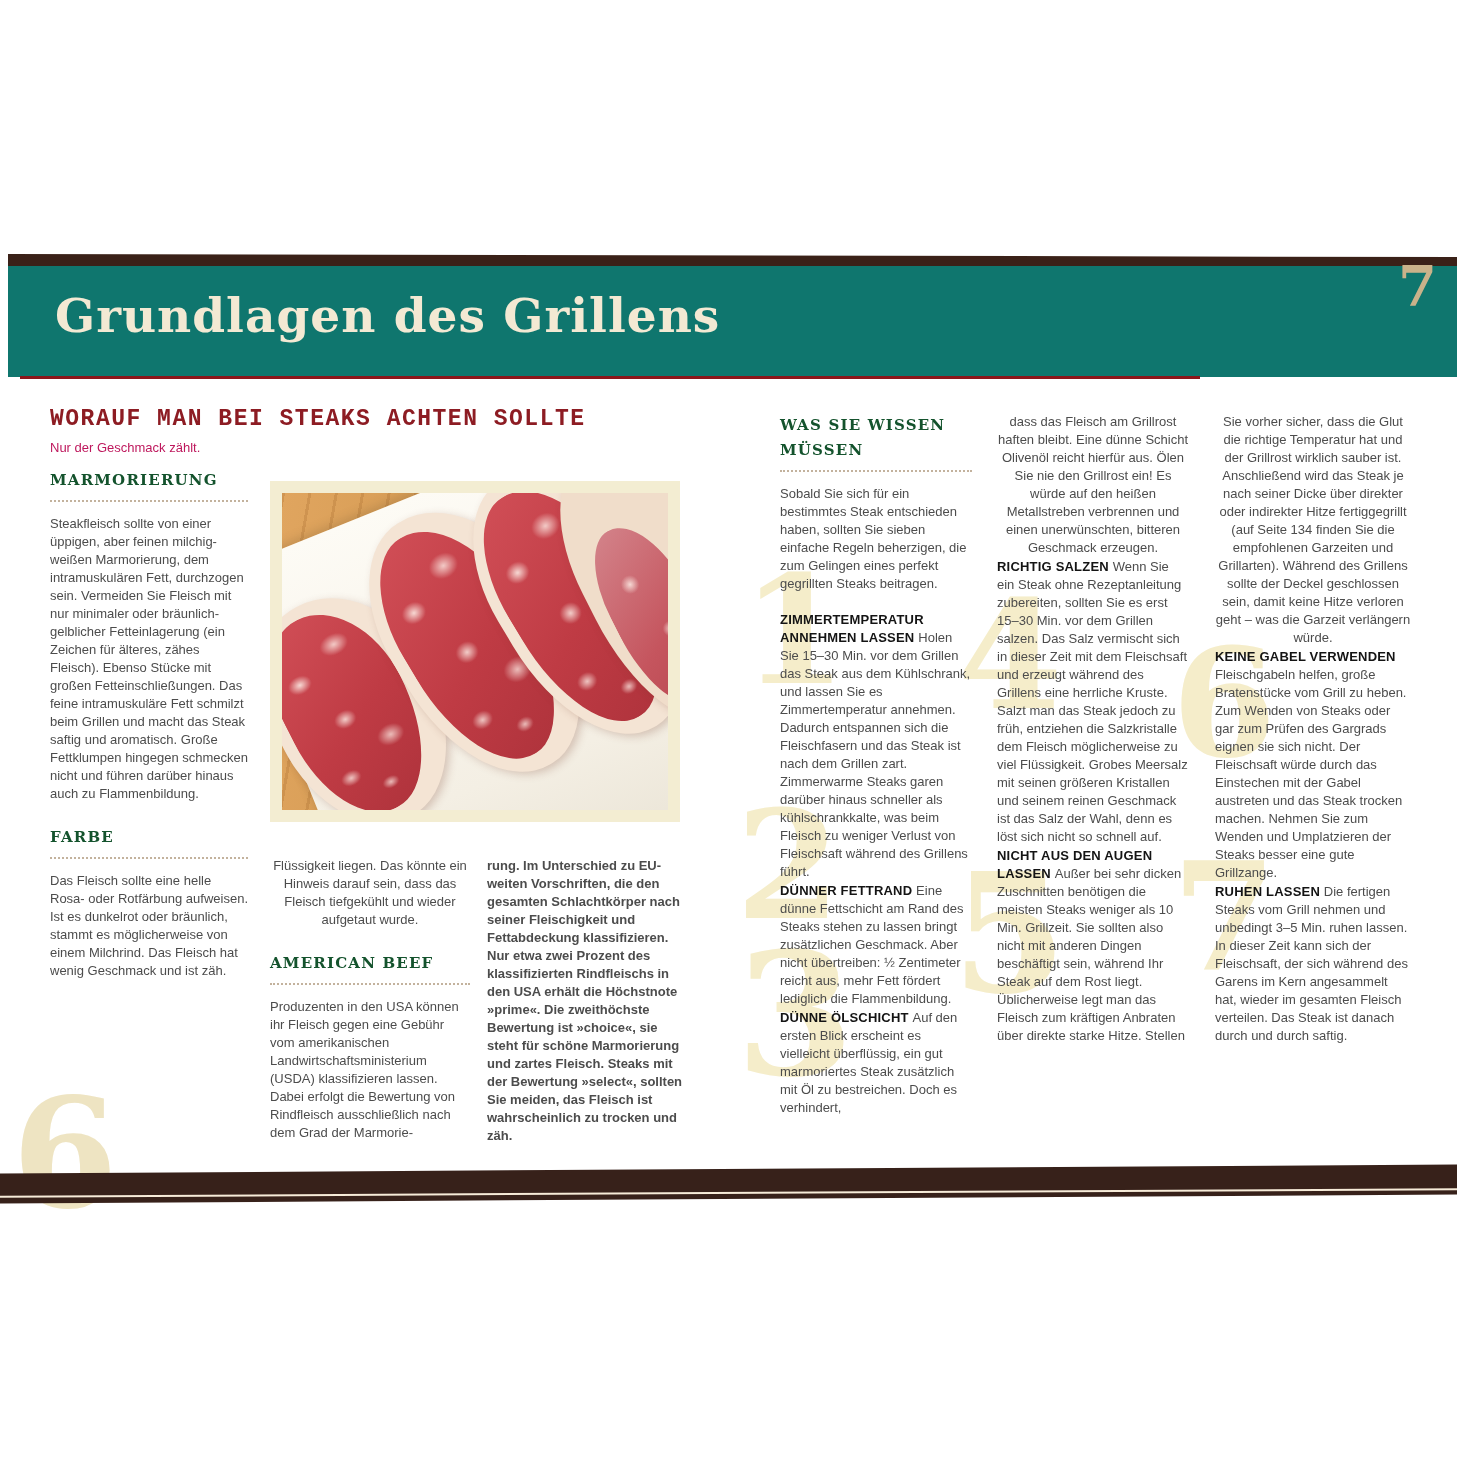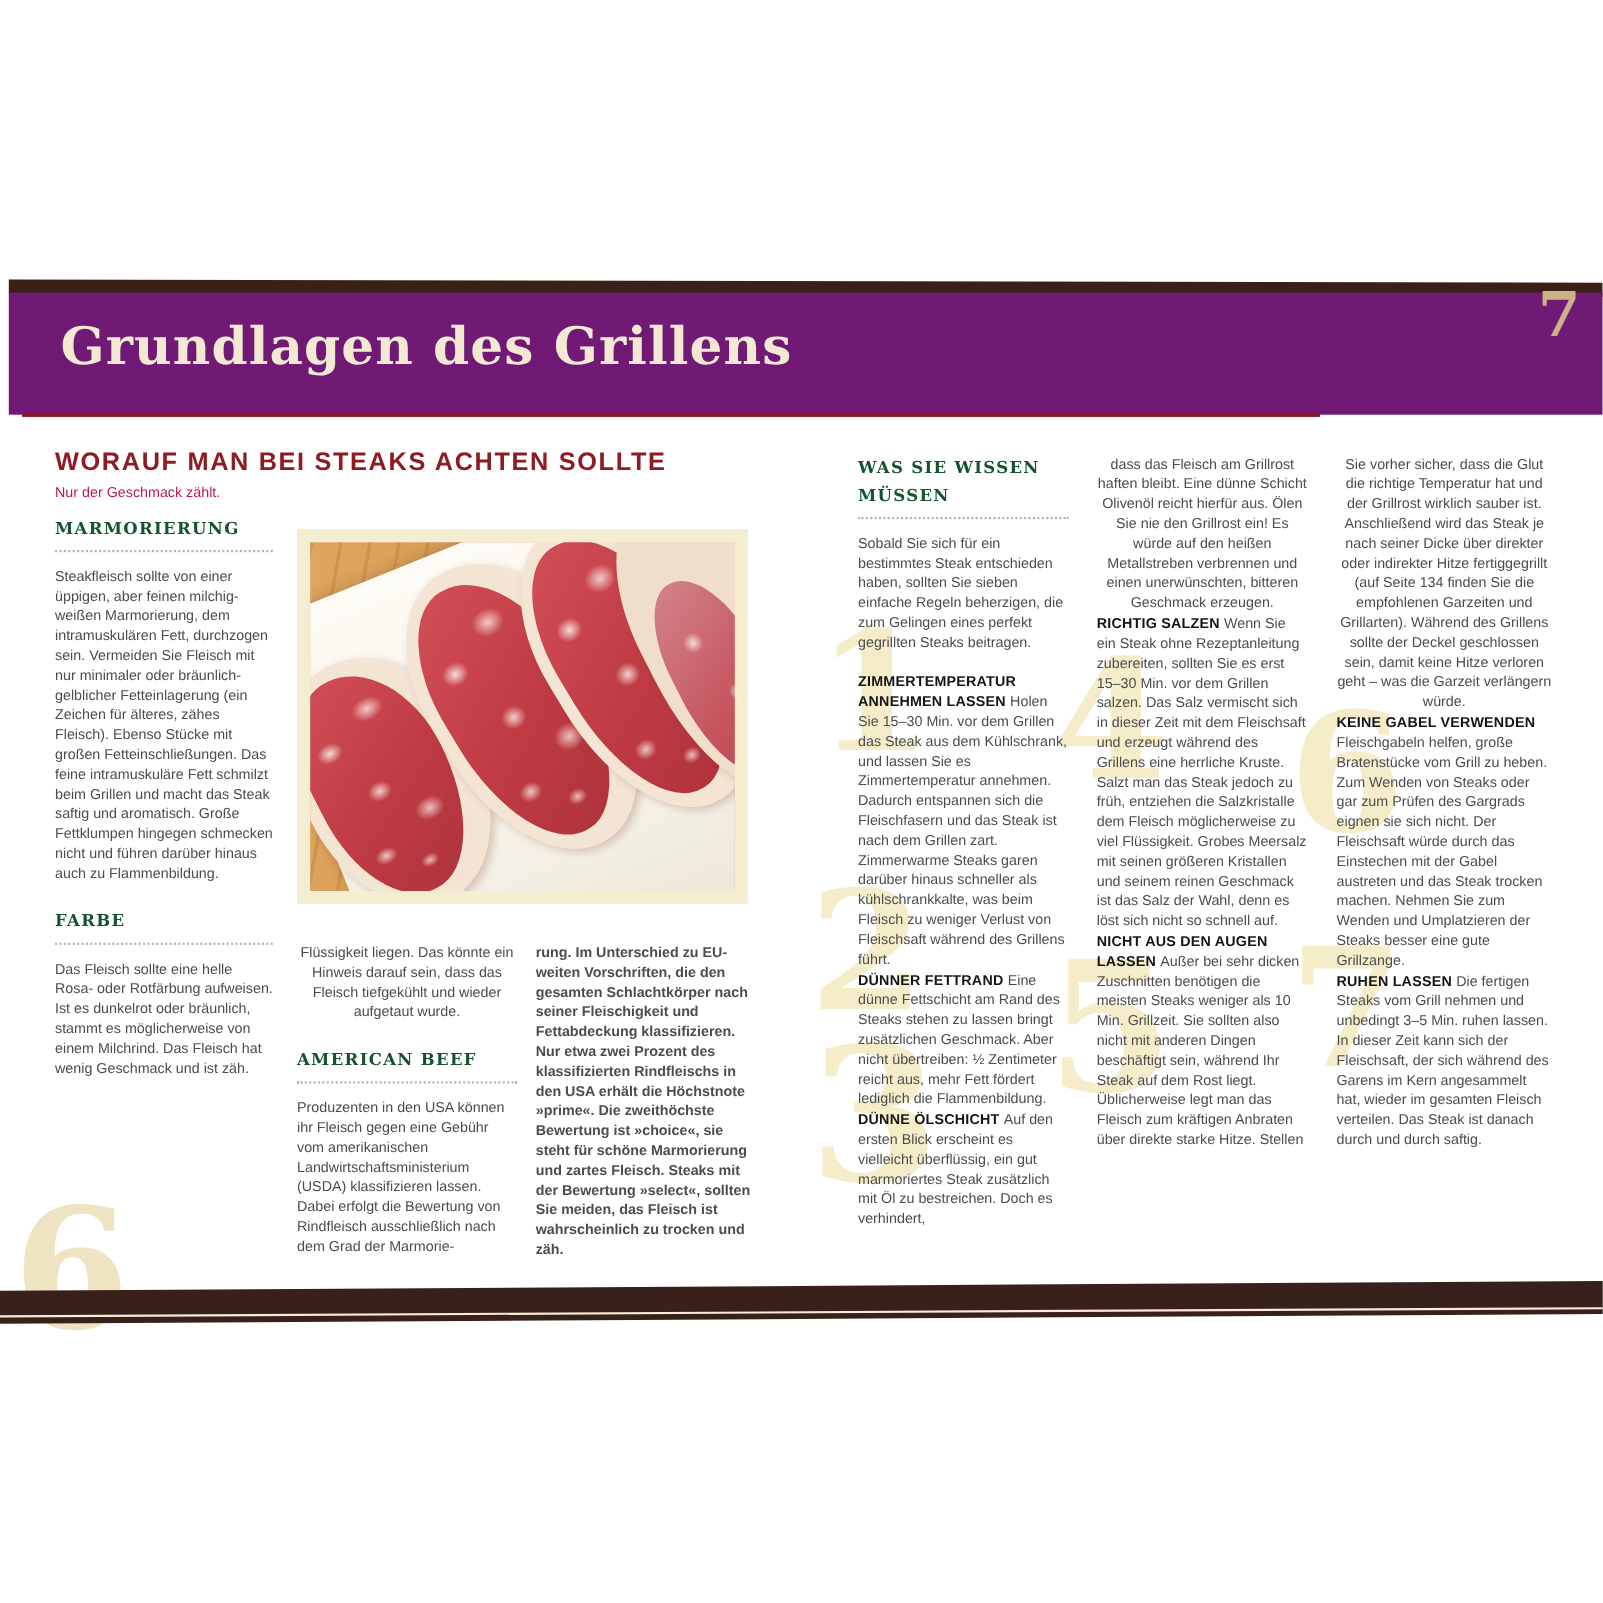--- a/index.html
+++ b/index.html
@@ -11,41 +11,41 @@
   }
   #page{position:absolute;inset:0;}
 
   
   .top-strip{
     position:absolute;left:8px;right:0;top:254px;height:13px;
     background:#3a2118;transform:rotate(0.12deg);transform-origin:left center;
   }
   .banner{
     position:absolute;left:8px;right:0;top:266px;height:111px;
-    background:#701a75;z-index:2;
+    background:#0f766e;z-index:2;
   }
   .banner::after{
     content:"";position:absolute;left:12px;bottom:-2px;height:3px;width:1180px;
     background:#8c151b;
   }
   .banner-title{
     position:absolute;left:47px;top:24px;margin:0;
     font-family:"DejaVu Serif", serif;font-weight:bold;
     font-size:47px;letter-spacing:1px;color:#f3e9d3;line-height:1.1;
   }
   .page-no-right{
     position:absolute;right:20px;top:258px;z-index:4;
     font-family:"DejaVu Serif", serif;font-weight:bold;
     font-size:56px;line-height:1;color:#c9b28a;
   }
 
   
   .lp-title{
     position:absolute;left:50px;top:406px;margin:0;
-    font-family:Liberation Sans, sans-serif;font-weight:bold;
+    font-family:Liberation Mono, monospace;font-weight:bold;
     font-size:23px;letter-spacing:1.5px;color:#8d1c23;z-index:2;
   }
   .lp-subtitle{
     position:absolute;left:50px;top:440px;margin:0;
     font-size:13px;color:#be185d;z-index:2;
   }
   .col{position:absolute;z-index:2;}
   .sec-head{
     margin:0;font-family:"DejaVu Serif", serif;font-weight:bold;
     font-size:15px;line-height:25px;letter-spacing:1.2px;color:#14532d;

